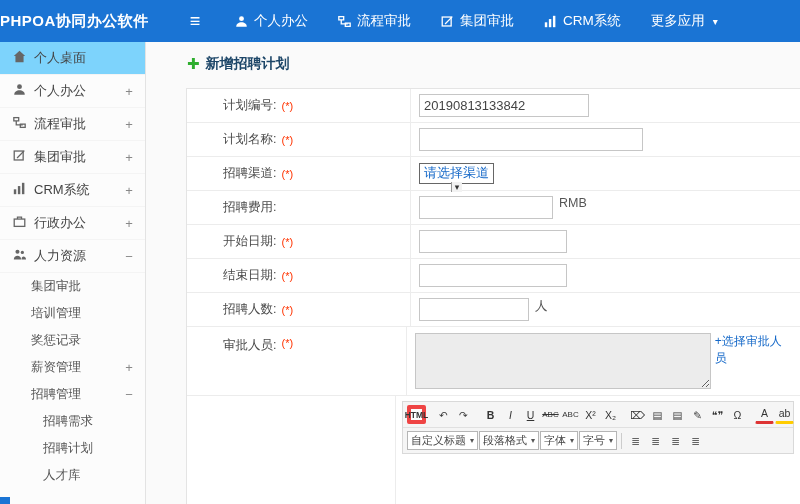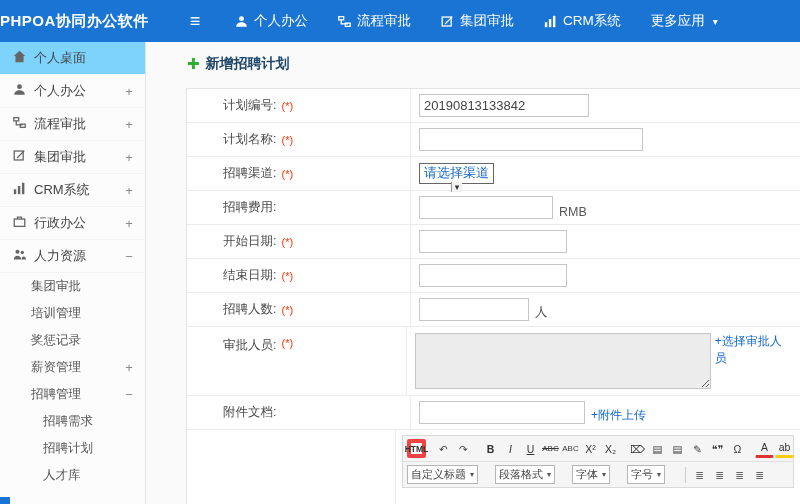--- a/index.html
+++ b/index.html
@@ -37,21 +37,21 @@
   .page-title { position:absolute; left:40px; top:13px; display:flex; align-items:center; gap:6px; }
   .plus-icon { color:#2fae2f; font-size:15px; font-weight:bold; }
   .page-title-text { font-size:14px; font-weight:bold; color:#1d4668; }
 
   .form-table { position:absolute; left:39px; top:46px; right:0; bottom:-60px;
     background:#fff; border:1px solid #e4e4e4; border-right:none; }
   .frow { display:flex; align-items:center; min-height:34px; border-bottom:1px solid #ececec; }
   .flabel { width:224px; align-self:stretch; display:flex; align-items:center;
     padding-left:36px; font-size:12.5px; color:#4a4a4a; border-right:1px solid #ececec; }
   .req { color:#f30; font-size:11px; margin-left:5px; }
-  .fvalue { flex:1; padding:4px 8px; display:flex; align-items:flex-end; gap:6px; font-size:12.5px; color:#555; }
+  .fvalue { flex:1; padding:4px 8px; display:flex; align-items:flex-start; gap:6px; font-size:12.5px; color:#555; }
   input.txt { height:23px; border:1px solid #c6c6c6; font-size:13px; color:#444;
     padding:0 4px; background:#fff; }
   .w170{width:170px;} .w224{width:224px;} .w134{width:134px;} .w148{width:148px;}
   .w110{width:110px;} .w166{width:166px;}
   .fake-select { display:inline-flex; align-items:center; border:1px solid #666;
     background:#fff; height:21px; cursor:pointer;flex-direction:column; }
   .fake-select .sel-text { color:#1468c8; font-size:13px; padding:0 4px; }
   .fake-select .sel-arrow { font-size:9px; color:#333; border-left:1px solid #999;
     height:100%; display:flex; align-items:center; padding:0 3px; background:#f2f2f2; }
   .blue-link { color:#1468c8; font-size:12px; text-decoration:none; cursor:pointer; }
@@ -67,21 +67,21 @@
   .tb-row + .tb-row { border-top:1px solid #e0e0e0; }
   .tb-btn { min-width:19px; height:19px; display:flex; align-items:center; justify-content:center;
     font-size:10.5px; color:#333; cursor:pointer; border:1px solid transparent; border-radius:2px; }
   .tb-btn.htmlbtn { border:4px solid #ef4444; background:#fdfdfd; font-size:8.5px; padding:0 3px; font-weight:bold; }
   .tb-btn.b{font-weight:bold;} .tb-btn.i{font-style:italic;} .tb-btn.u{text-decoration:underline;}
   .tb-btn.s{text-decoration:line-through; font-size:8px;} .tb-btn.abc{font-size:8px;}
   .tb-btn.colorA{border-bottom:3px solid #d33; line-height:1;}
   .tb-btn.colorH{border-bottom:3px solid #fc0; line-height:1;}
   .tb-sep { width:1px; height:16px; background:#ccc; margin:0 3px; }
   .tb-select { height:19px; background:#fff; border:1px solid #b5b5b5; display:flex;
-    align-items:center; font-size:11px; color:#444; padding:0 3px; margin-right:16px; cursor:pointer; gap:4px; }
+    align-items:center; font-size:11px; color:#444; padding:0 3px; margin-right:0; cursor:pointer; gap:4px; }
   .tb-select .arr { font-size:8px; color:#555; }
 </style>
 </head>
 <body>
 
 <div class="topbar">
   <div class="brand">PHPOA协同办公软件</div>
   <div class="menu-toggle">≡</div>
   <div class="topnav">
     <div class="topnav-item">
@@ -306,29 +306,20 @@
       <div class="flabel">
         <span>审批人员:</span>
         <span class="req">(*)</span>
       </div>
       <div class="approver-box">
         <textarea class="approver" style=""></textarea>
         <a class="blue-link">+选择审批人员</a>
       </div>
     </div>
 
-    <div class="frow">
-      <div class="flabel">
-        <span>附件文档:</span>
-      </div>
-      <div class="fvalue">
-        <input class="txt w166" style="">
-        <a class="blue-link">+附件上传</a>
-      </div>
-    </div>
 
     <div class="frow editor-row">
       <div class="flabel"></div>
       <div class="editor">
         <div class="tb-row">
           <span class="tb-btn htmlbtn">HTML</span>
           <span class="tb-sep"></span>
           <span class="tb-btn">↶</span>
           <span class="tb-btn">↷</span>
           <span class="tb-sep"></span>

